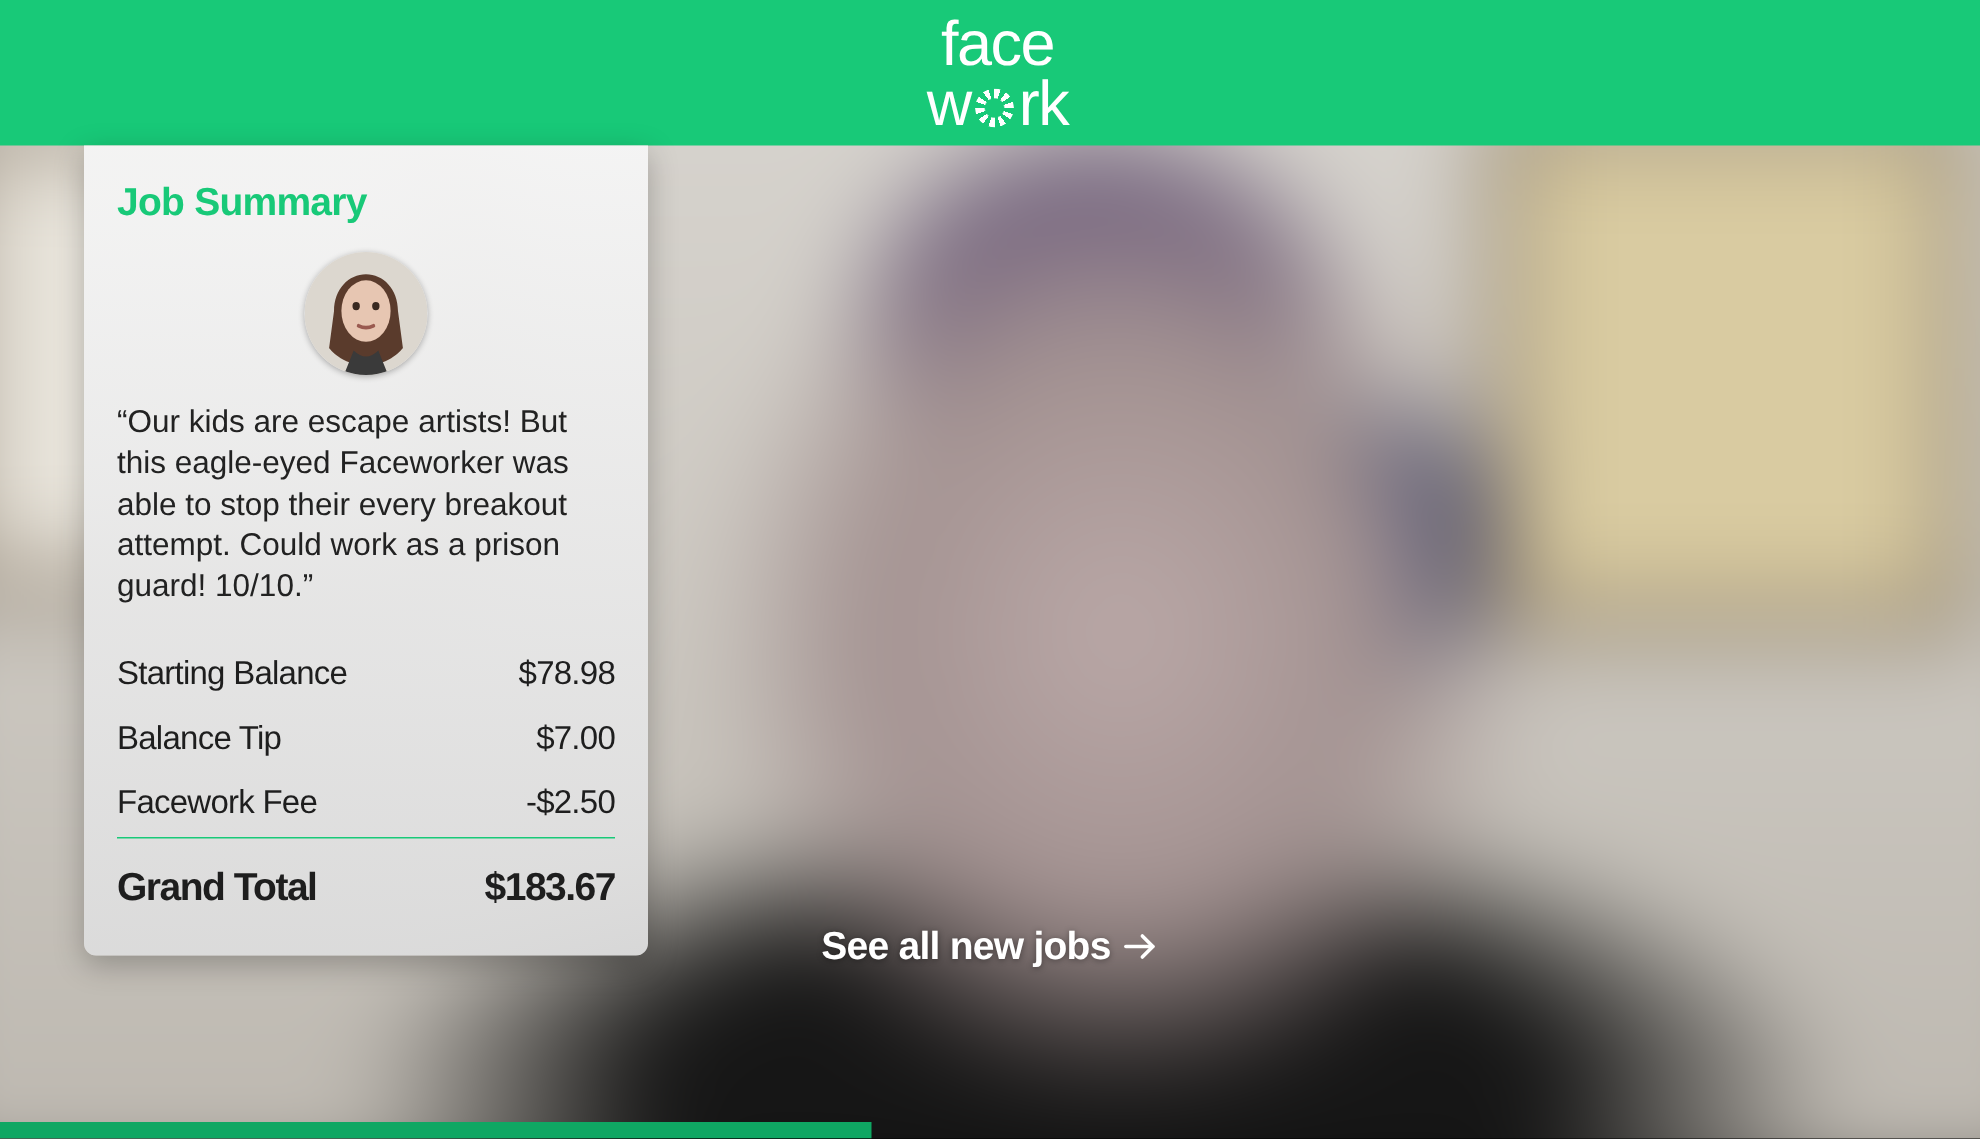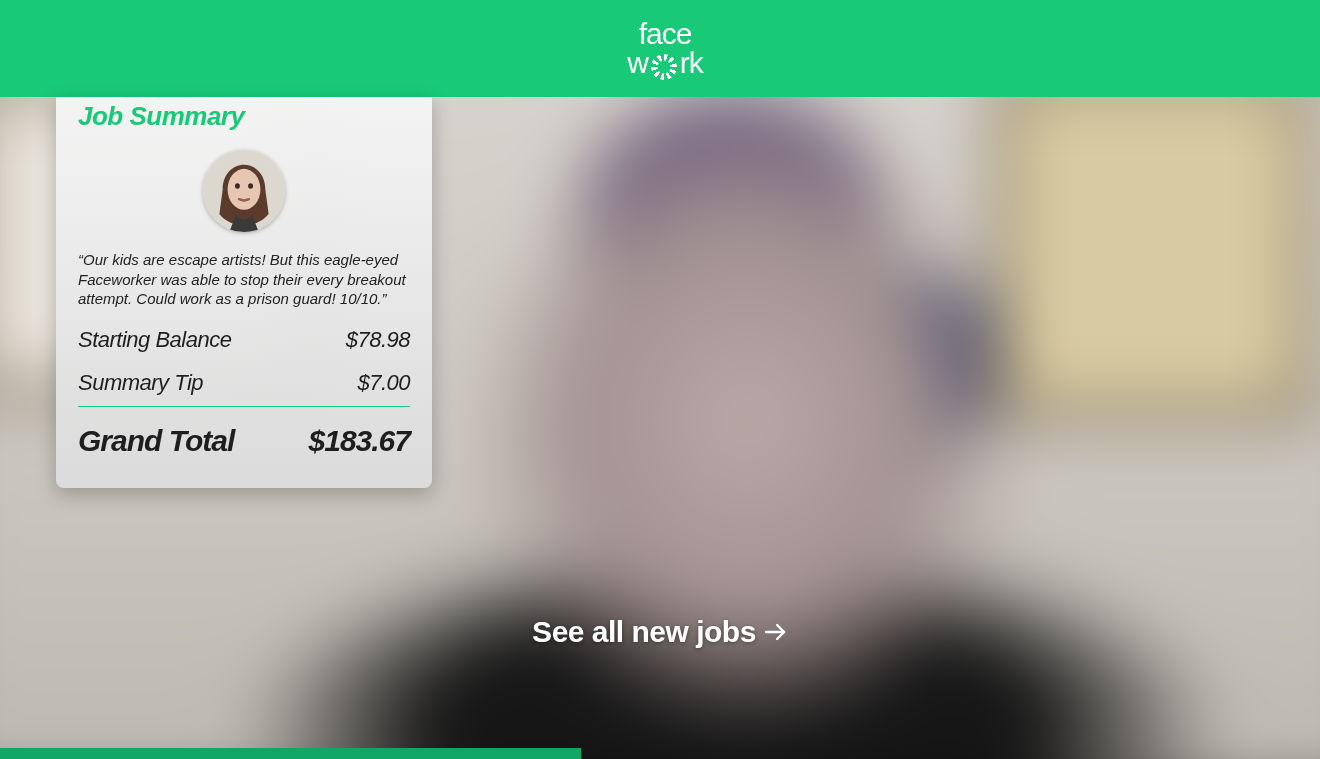--- a/index.html
+++ b/index.html
@@ -53,21 +53,21 @@
     background:var(--green);
     display:flex;
     align-items:center;
     justify-content:center;
   }
   .logo{
     color:#fff;
     text-align:center;
     font-weight:500;
     line-height:0.95;
-    font-size:30px;
+    font-size:42px;
     letter-spacing:-1px;
     margin-left:10px;
   }
   .logo .row2{display:flex;align-items:center;justify-content:center;gap:2px;}
   .logo-o{
     width:26px;height:26px;
     border-radius:50%;
     position:relative;
     display:inline-block;
     margin:0 1px;
@@ -80,74 +80,73 @@
   
   .card{
     position:absolute;
     z-index:6;
     left:56px;
     top:97px;
     width:376px;
     background:linear-gradient(180deg,rgba(245,245,245,0.96),rgba(220,220,220,0.96));
     border-radius:0 0 8px 8px;
     box-shadow:0 6px 20px rgba(0,0,0,0.25);
-    padding:4px 22px 20px 22px;
+    padding:22px 22px 20px 22px;
     color:var(--text);
-    font-style:italic;
   }
   .card h2{
     color:var(--green);
     font-size:26px;
     font-weight:700;
     letter-spacing:-0.5px;
     margin-bottom:18px;
   }
   .avatar-wrap{
     display:flex;justify-content:center;margin-bottom:18px;
   }
   .avatar{
     width:82px;height:82px;border-radius:50%;
     overflow:hidden;
     box-shadow:0 1px 4px rgba(0,0,0,0.3);
   }
   .avatar svg{width:100%;height:100%;display:block;}
   .quote{
-    font-size:15px;
+    font-size:21px;
     line-height:1.3;
     color:#222;
-    margin-bottom:18px;
+    margin-bottom:32px;
   }
   .rows .row{
     display:flex;
     justify-content:space-between;
     align-items:flex-start;
     font-size:22px;
     letter-spacing:-0.5px;
     margin-bottom:10px;
     margin-top:17px;
   }
   .divider{
     border:none;
     border-top:1px solid var(--green);
     margin:6px 0 12px 0;
   }
   .grand .label, .grand .val{
-    font-size:30px;
+    font-size:26px;
     font-weight:600;
     letter-spacing:-1px;
   }
   
   .see-all{
     position:absolute;
     z-index:6;
     left:50%;
     top:615px;
     transform:translateX(-50%);
     color:#fff;
-    font-size:30px;
+    font-size:26px;
     font-weight:600;
     letter-spacing:-0.5px;
     display:flex;
     align-items:center;
     gap:8px;
     cursor:pointer;
     text-shadow:0 1px 4px rgba(0,0,0,0.4);
   }
   .arrow-icon svg{display:block;}
   
@@ -200,22 +199,26 @@
   </div>
 
   <p class="quote">“Our kids are escape artists! But this eagle-eyed Faceworker was able to stop their every breakout attempt. Could work as a prison guard! 10/10.”</p>
 
   <div class="rows">
     <div class="row">
       <span class="label">Starting Balance</span>
       <span class="val">$78.98</span>
     </div>
     <div class="row">
-      <span class="label">Summary Tip</span>
+      <span class="label">Balance Tip</span>
       <span class="val">$7.00</span>
+    </div>
+    <div class="row">
+      <span class="label">Facework Fee</span>
+      <span class="val">-$2.50</span>
     </div>
     <hr class="divider">
     <div class="row grand">
       <span class="label">Grand Total</span>
       <span class="val">$183.67</span>
     </div>
   </div>
 </section>
 
 <a class="see-all">

